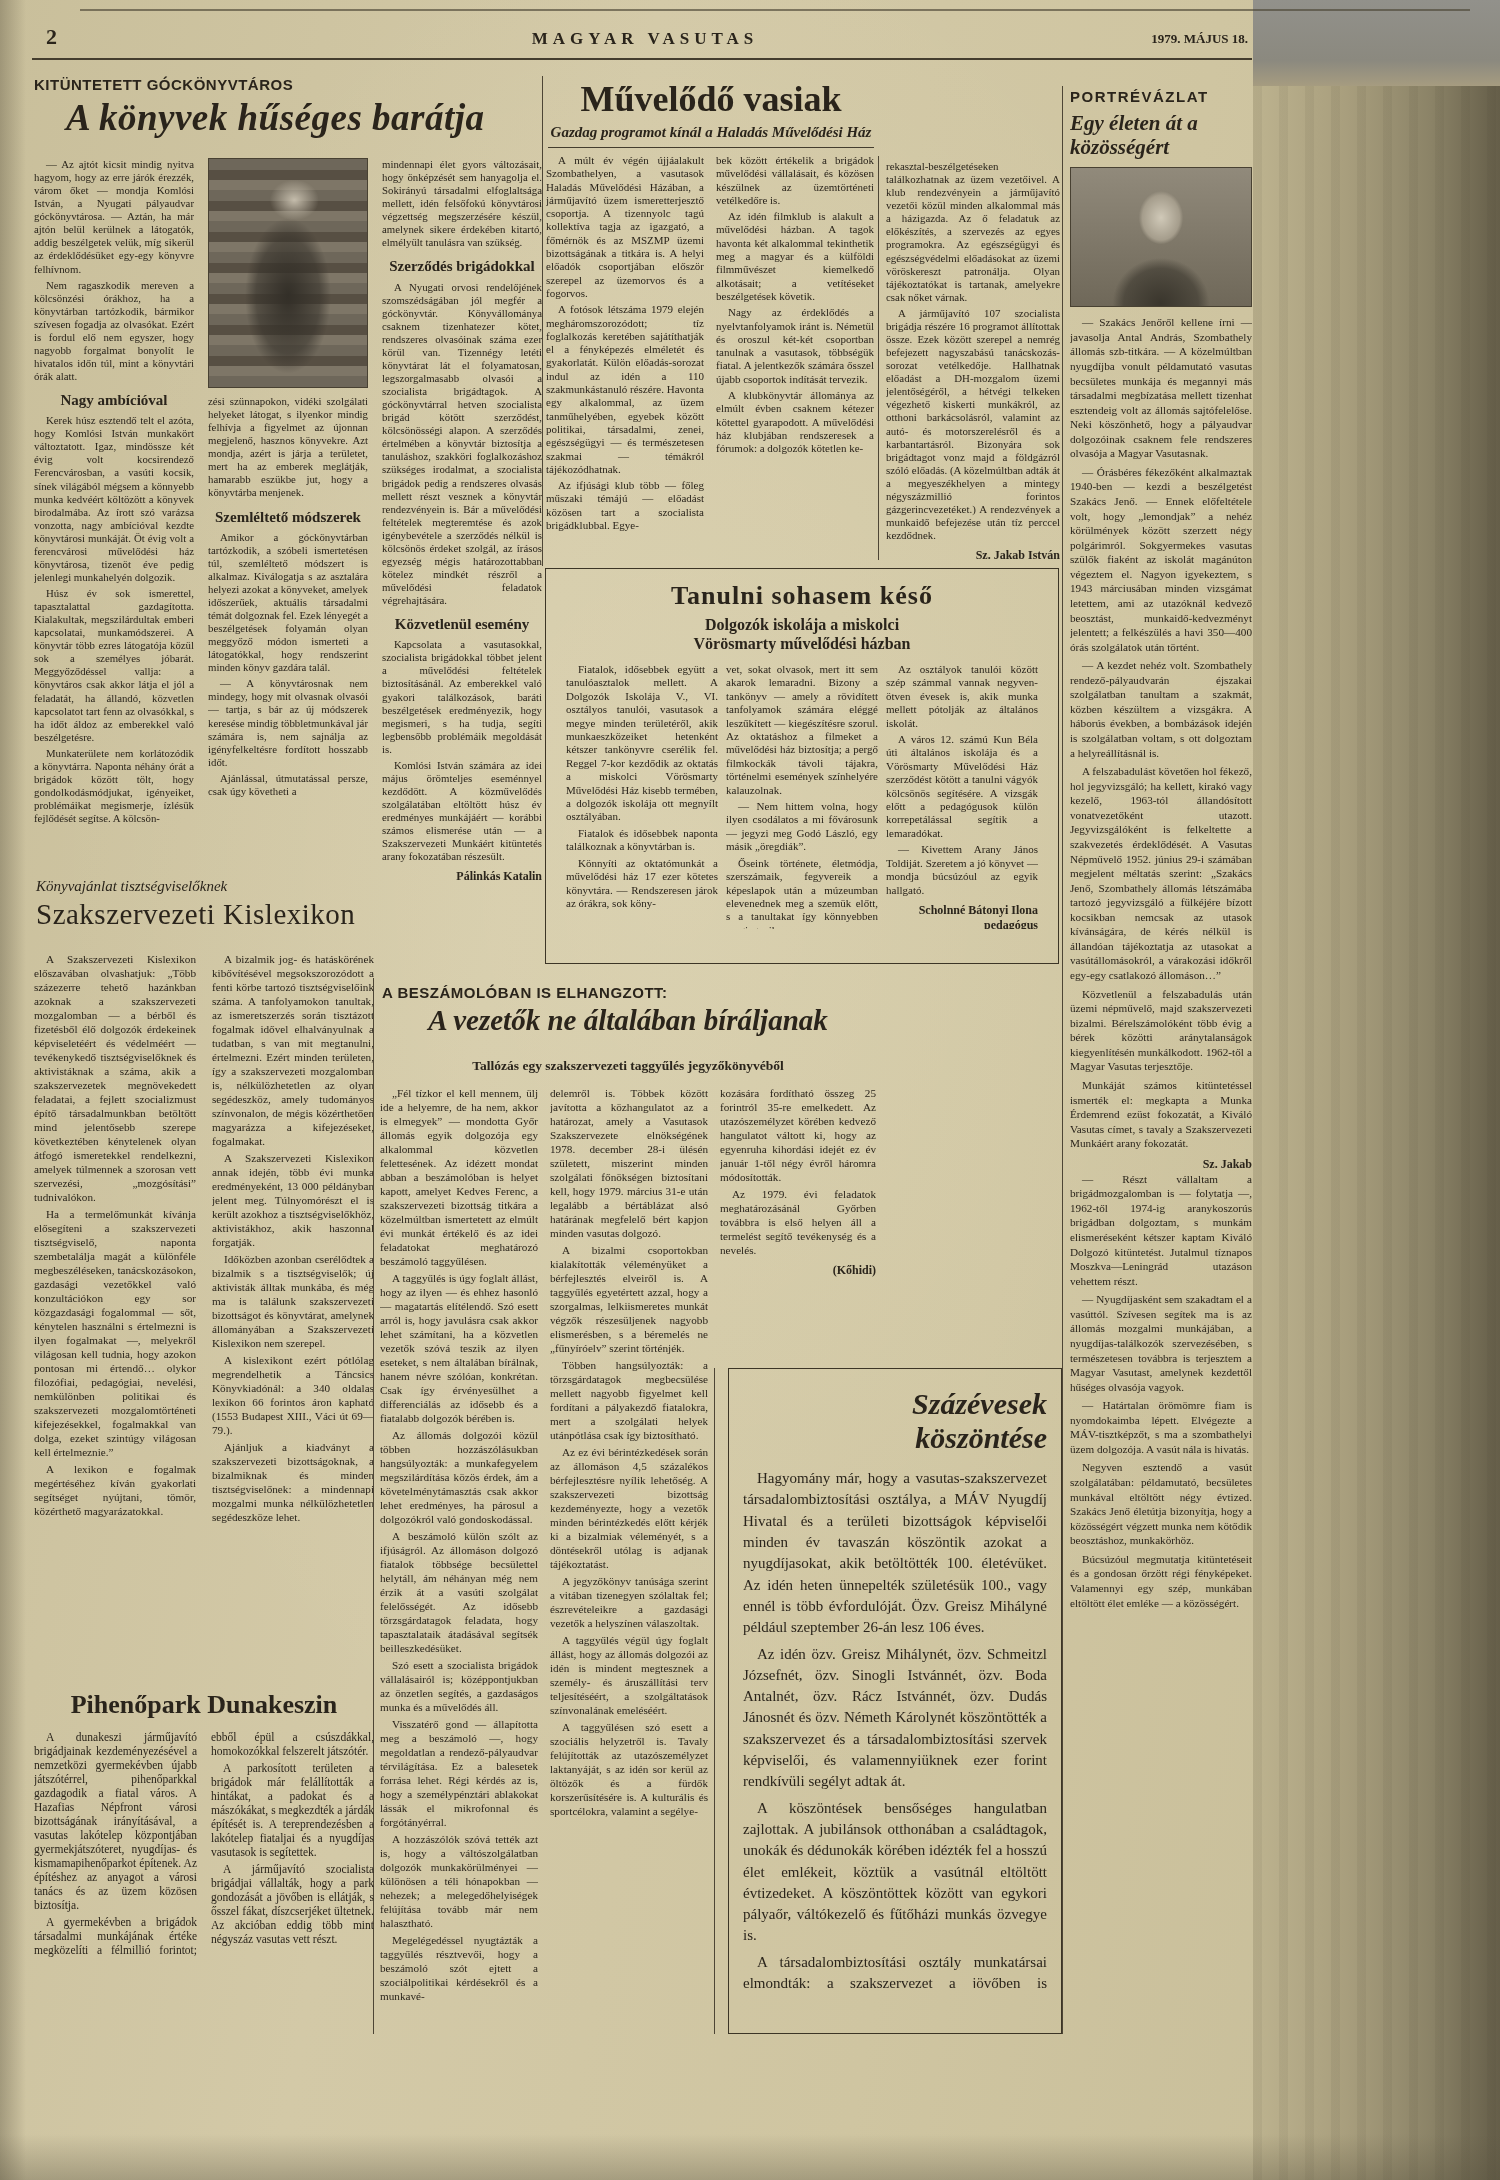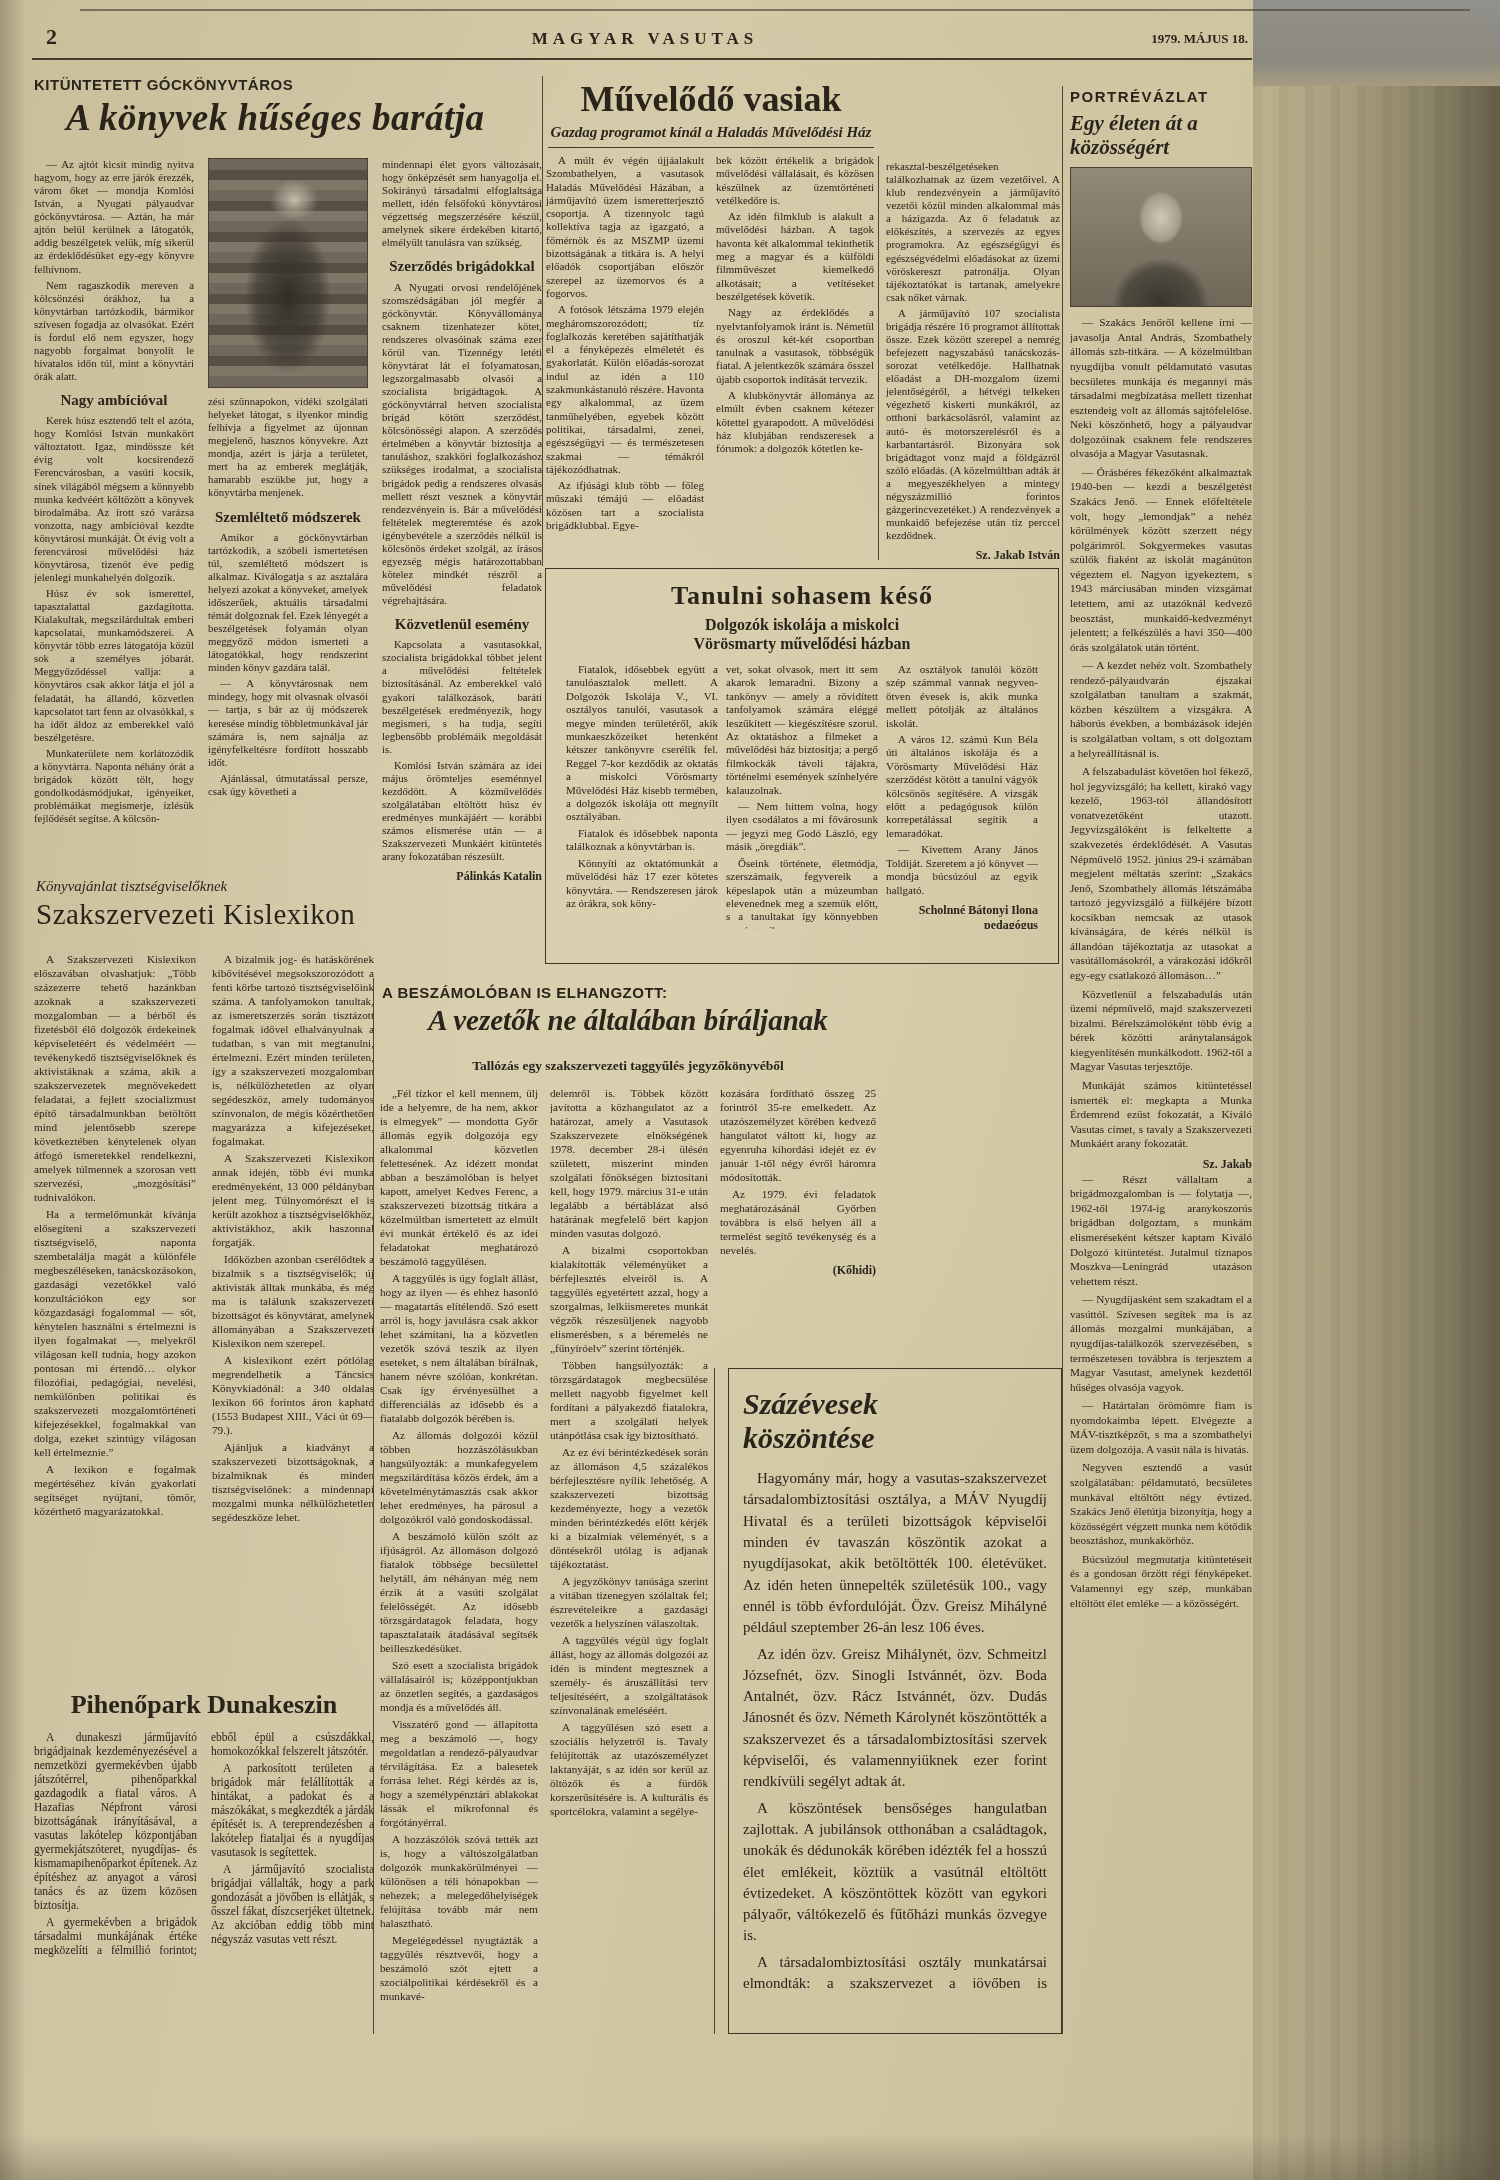--- a/index.html
+++ b/index.html
@@ -59,21 +59,21 @@
   .kis-kicker{position:absolute;font-size:15px;font-style:italic;}
   .kis-headline{position:absolute;font-size:29px;font-weight:normal;letter-spacing:.5px;}
   .kis-col{font-size:11.2px;line-height:1.25;}
   .vez-headline{position:absolute;font-size:29px;font-weight:bold;font-style:italic;text-align:center;}
   .vez-sub{position:absolute;font-size:13.5px;font-weight:bold;text-align:center;}
   .vez-col{font-size:11.2px;line-height:1.25;}
   .pih-headline{position:absolute;font-size:26px;font-weight:bold;text-align:center;}
   .pih-text{position:absolute;column-count:2;column-gap:14px;text-align:justify;font-size:11.5px;line-height:1.22;overflow:hidden;}
   .pih-text p{margin:0 0 3px;text-indent:12px;}
   .sza-box{position:absolute;border:1.5px solid #3c3526;box-sizing:border-box;padding:12px 14px;}
-  .sza-headline{font-size:30px;font-weight:bold;font-style:italic;text-align:left;line-height:1.12;margin-top:6px;}
+  .sza-headline{font-size:30px;font-weight:bold;font-style:italic;text-align:right;line-height:1.12;margin-top:6px;}
   .sza-text{text-align:justify;font-size:15px;line-height:1.42;margin-top:14px;overflow:hidden;height:520px;}
   .sza-text p{margin:0 0 5px;text-indent:14px;}
   
   .photo-lib{width:100%;height:230px;margin-bottom:7px;border:1px solid #484132;box-sizing:border-box;
     background:
       radial-gradient(ellipse 36px 30px at 54% 18%, #c4bcab, rgba(0,0,0,0) 68%),
       radial-gradient(ellipse 58px 105px at 50% 60%, #332f28, rgba(51,47,40,.55) 55%, rgba(0,0,0,0) 74%),
       repeating-linear-gradient(0deg,#6e675a 0 11px,#7e7667 11px 21px,#574f43 21px 31px),
       linear-gradient(#847c6c,#675f51);}
   .photo-portrait{width:100%;height:140px;margin-bottom:8px;border:1px solid #484132;box-sizing:border-box;
@@ -247,21 +247,21 @@
   <div class="kicker" style="left:382px;top:984px;">A BESZÁMOLÓBAN IS ELHANGZOTT:</div>
   <div class="vez-headline" style="left:380px;top:1004px;width:496px;">A vezetők ne általában bíráljanak</div>
   <div class="vez-sub" style="left:380px;top:1058px;width:496px;">Tallózás egy szakszervezeti taggyűlés jegyzőkönyvéből</div>
 
   <div class="col vez-col" style="left:380px;top:1086px;width:158px;height:948px;">
     <div>
         <p>„Fél tízkor el kell mennem, ülj ide a helyemre, de ha nem, akkor is elmegyek” — mondotta Győr állomás egyik dolgozója egy alkalommal közvetlen felettesének. Az idézett mondat abban a beszámolóban is helyet kapott, amelyet Kedves Ferenc, a szakszervezeti bizottság titkára a közelmúltban ismertetett az elmúlt évi munkát értékelő és az idei feladatokat meghatározó beszámoló taggyűlésen.</p>
         <p>A taggyűlés is úgy foglalt állást, hogy az ilyen — és ehhez hasonló — magatartás elítélendő. Szó esett arról is, hogy javulásra csak akkor lehet számítani, ha a közvetlen vezetők szóvá teszik az ilyen eseteket, s nem általában bírálnak, hanem névre szólóan, konkrétan. Csak így érvényesülhet a differenciálás az idősebb és a fiatalabb dolgozók bérében is.</p>
         <p>Az állomás dolgozói közül többen hozzászólásukban hangsúlyozták: a munkafegyelem megszilárdítása közös érdek, ám a követelménytámasztás csak akkor lehet eredményes, ha párosul a dolgozókról való gondoskodással.</p>
         <p>A beszámoló külön szólt az ifjúságról. Az állomáson dolgozó fiatalok többsége becsülettel helytáll, ám néhányan még nem érzik át a vasúti szolgálat felelősségét. Az idősebb törzsgárdatagok feladata, hogy tapasztalataik átadásával segítsék beilleszkedésüket.</p>
-        <p>Szó esett a szocialista brigádok vállalásairól is; középpontjukban az önzetlen segítés, a gazdaságos mondja és a művelődés áll.</p>
+        <p>Szó esett a szocialista brigádok vállalásairól is; középpontjukban az önzetlen segítés, a gazdaságos munka és a művelődés áll.</p>
         <p>Visszatérő gond — állapította meg a beszámoló —, hogy megoldatlan a rendező-pályaudvar térvilágítása. Ez a balesetek forrása lehet. Régi kérdés az is, hogy a személypénztári ablakokat lássák el mikrofonnal és forgótányérral.</p>
         <p>A hozzászólók szóvá tették azt is, hogy a váltószolgálatban dolgozók munkakörülményei — különösen a téli hónapokban — nehezek; a melegedőhelyiségek felújítása tovább már nem halasztható.</p>
         <p>Megelégedéssel nyugtázták a taggyűlés résztvevői, hogy a beszámoló szót ejtett a szociálpolitikai kérdésekről és a munkavé-</p>
       </div>
   </div>
   <div class="col vez-col" style="left:550px;top:1086px;width:158px;height:948px;">
     <div class="cont">
         <p>delemről is. Többek között javította a közhangulatot az a határozat, amely a Vasutasok Szakszervezete elnökségének 1978. december 28-i ülésén született, miszerint minden szolgálati főnökségen biztosítani kell, hogy 1979. március 31-e után legalább a bértáblázat alsó határának megfelelő bért kapjon minden vasutas dolgozó.</p>
         <p>A bizalmi csoportokban kialakították véleményüket a bérfejlesztés elveiről is. A taggyűlés egyetértett azzal, hogy a szorgalmas, lelkiismeretes munkát végzők részesüljenek nagyobb elismerésben, s a béremelés ne „fűnyíróelv” szerint történjék.</p>
         <p>Többen hangsúlyozták: a törzsgárdatagok megbecsülése mellett nagyobb figyelmet kell fordítani a pályakezdő fiatalokra, mert a szolgálati helyek utánpótlása csak így biztosítható.</p>

